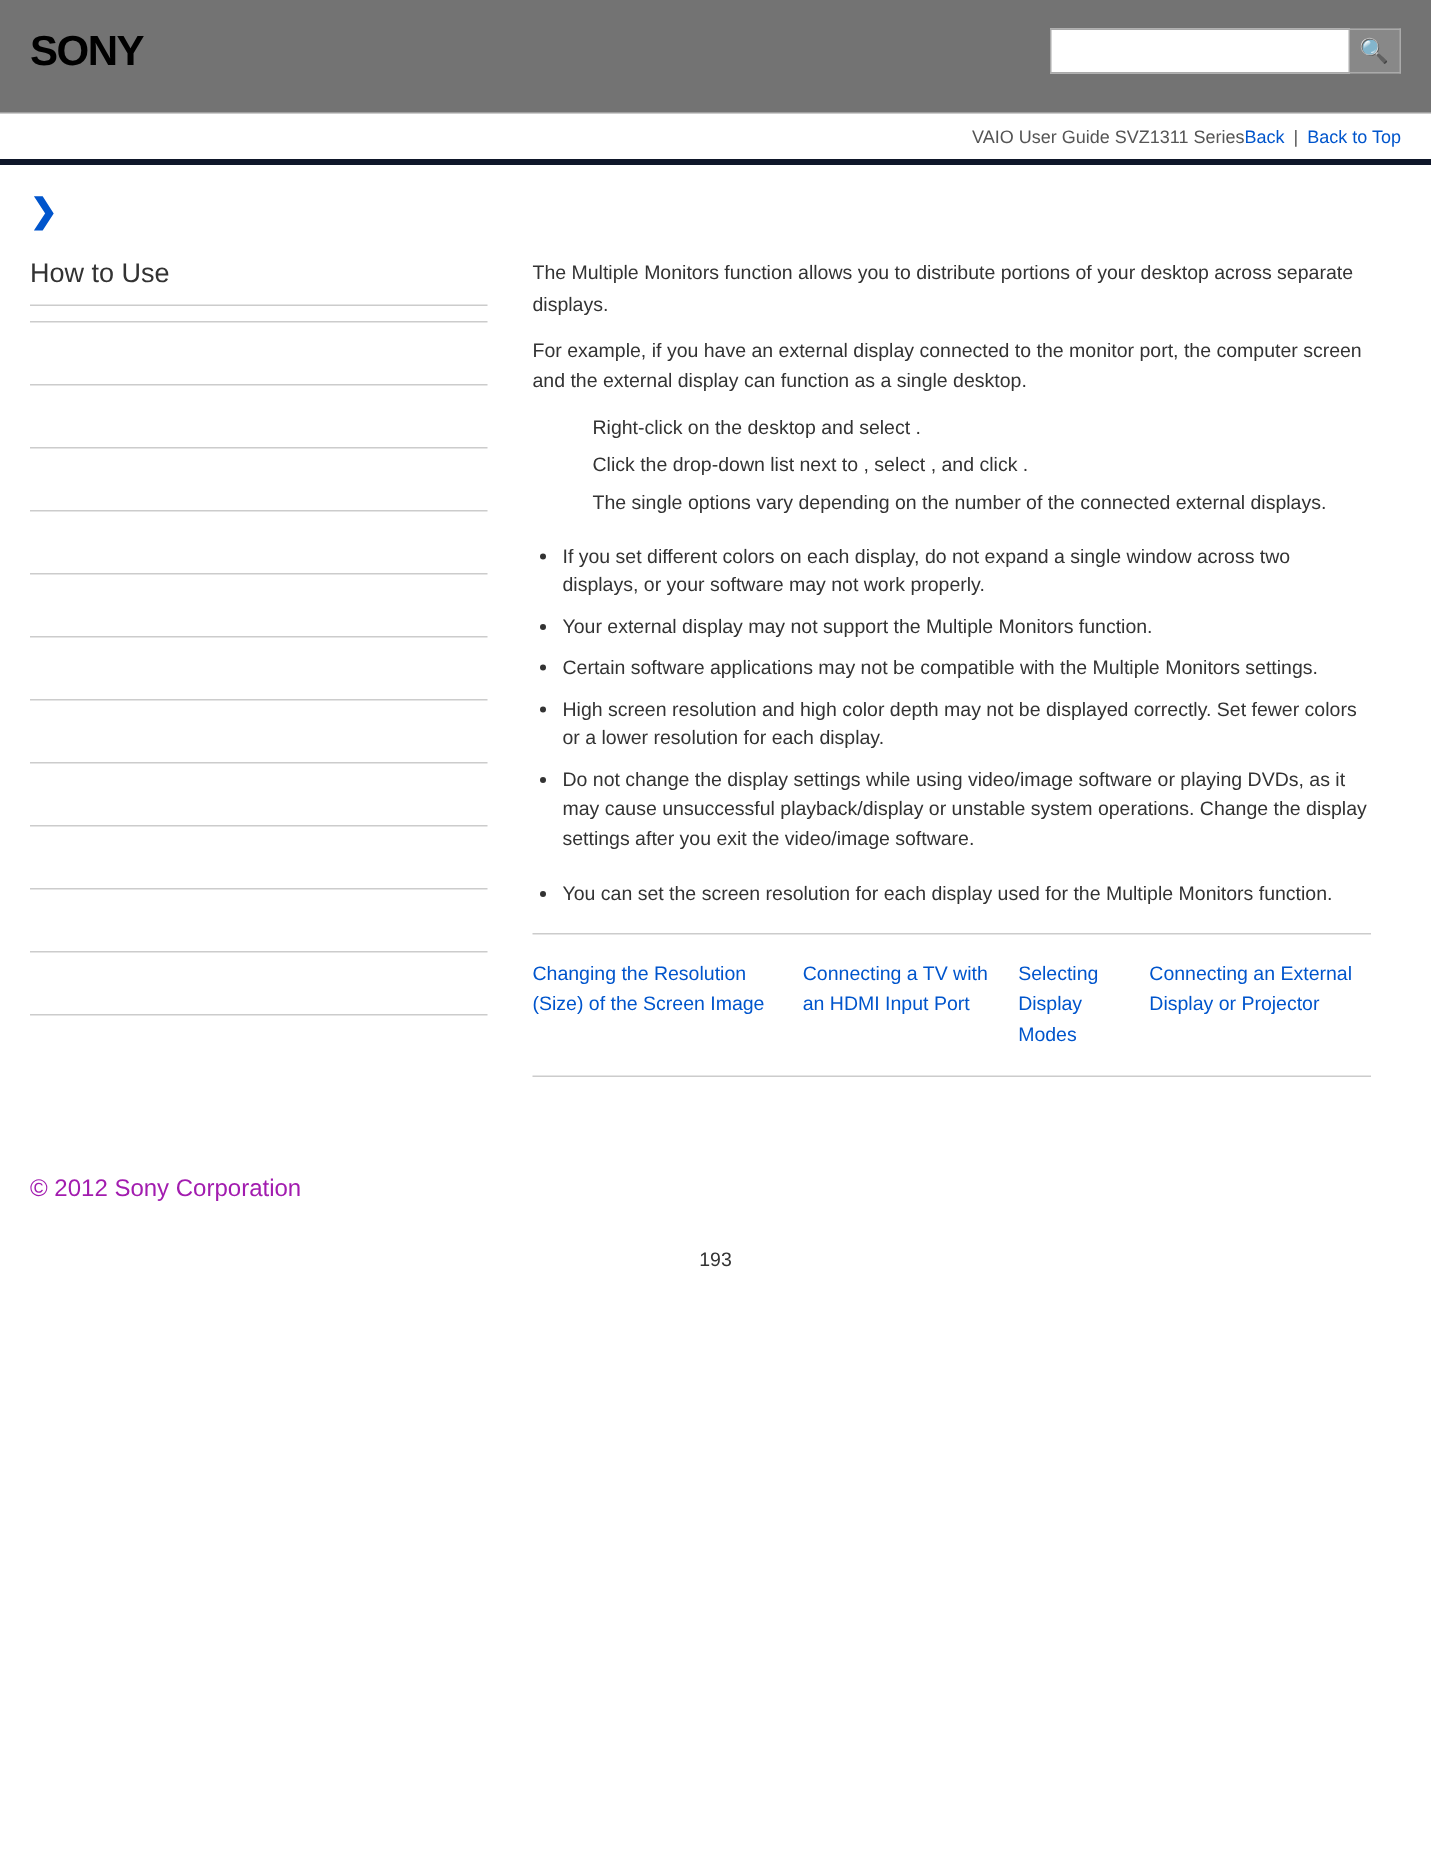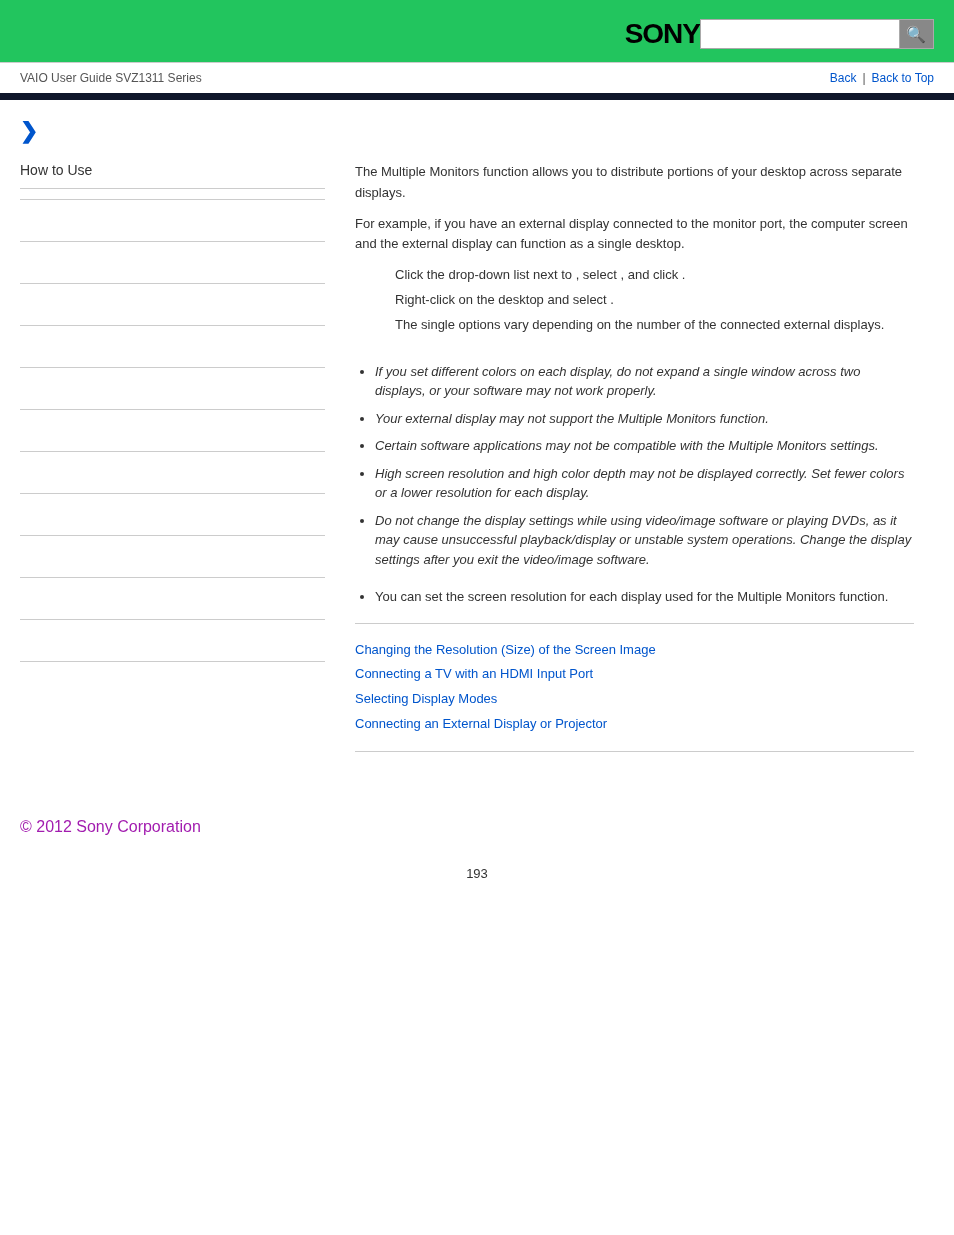--- a/index.html
+++ b/index.html
@@ -9,24 +9,24 @@
       color: #333;
       background: #fff;
       width: 954px;
       min-height: 1235px;
     }
 
     
     .header {
       display: flex;
       align-items: center;
-      justify-content: flex-end;
-      padding: 18px 20px 12px 20px;
+      justify-content: space-between;
+      padding: 18px 20px 25px 20px;
       border-bottom: 1px solid #ccc;
-      background: #22c55e;
+      background: #737373;
     }
     .sony-logo {
       font-size: 28px;
       font-weight: 900;
       letter-spacing: -1px;
       color: #000;
       font-family: 'Arial Black', Arial, sans-serif;
     }
     .search-box {
       display: flex;
@@ -51,26 +51,26 @@
       display: flex;
       align-items: center;
       justify-content: center;
       color: #fff;
       font-size: 16px;
     }
 
     
     .sub-header {
       display: flex;
-      justify-content: space-between;
+      justify-content: flex-end;
       align-items: center;
       padding: 8px 20px;
       font-size: 12px;
       color: #555;
-      border-bottom: 7px solid #0f172a;
+      border-bottom: 4px solid #0f172a;
     }
     .nav-links {
       display: flex;
       gap: 6px;
       align-items: center;
     }
     .nav-link {
       color: #0055cc;
       text-decoration: none;
       cursor: pointer;
@@ -98,21 +98,21 @@
       gap: 0;
     }
 
     
     .sidebar {
       width: 305px;
       flex-shrink: 0;
       padding-top: 10px;
     }
     .sidebar-title {
-      font-size: 14px;
+      font-size: 18px;
       font-weight: normal;
       color: #333;
       margin-bottom: 8px;
     }
     .sidebar-divider {
       border: none;
       border-top: 1px solid #ccc;
       margin: 10px 0;
     }
     .sidebar-item {
@@ -143,37 +143,36 @@
     .content ul {
       margin: 12px 0 12px 20px;
       padding: 0;
     }
     .content ul li {
       margin-bottom: 8px;
       line-height: 1.5;
     }
 
     .note-section {
-      margin-top: 26px;
-      font-style: italic;
+      margin-top: 15px;
     }
 
     .hint-section {
       margin-top: 18px;
     }
 
     .section-divider {
       border: none;
       border-top: 1px solid #ccc;
       margin: 16px 0;
     }
 
     .related-links {
       display: flex;
-      flex-direction: column;
+      flex-direction: row;
       gap: 4px;
       margin: 8px 0 16px 0;
     }
     .related-link {
       color: #0055cc;
       text-decoration: none;
       cursor: pointer;
       font-size: 13px;
     }
 
@@ -235,26 +234,26 @@
     <div class="sidebar-item"></div>
     <div class="sidebar-item"></div>
     <div class="sidebar-item"></div>
   </div>
 
   <div class="content">
 
     <p>The Multiple Monitors function allows you to distribute portions of your desktop across separate displays.</p>
     <p>For example, if you have an external display connected to the monitor port, the computer screen and the external display can function as a single desktop.</p>
 
+    <p class="indented">Right-click on the desktop and select                  .</p>
     <p class="indented">
       <span>Click the drop-down list next to                      , select</span>
       <span></span>
       <span>, and click     .</span>
     </p>
-    <p class="indented">Right-click on the desktop and select                  .</p>
     <p class="indented">The single options vary depending on the number of the connected external displays.</p>
 
     <div class="note-section">
       <ul>
         <li>If you set different colors on each display, do not expand a single window across two displays, or your software may not work properly.</li>
         <li>Your external display may not support the Multiple Monitors function.</li>
         <li>Certain software applications may not be compatible with the Multiple Monitors settings.</li>
         <li>High screen resolution and high color depth may not be displayed correctly. Set fewer colors or a lower resolution for each display.</li>
         <li>Do not change the display settings while using video/image software or playing DVDs, as it may cause unsuccessful playback/display or unstable system operations. Change the display settings after you exit the video/image software.</li>
       </ul>

